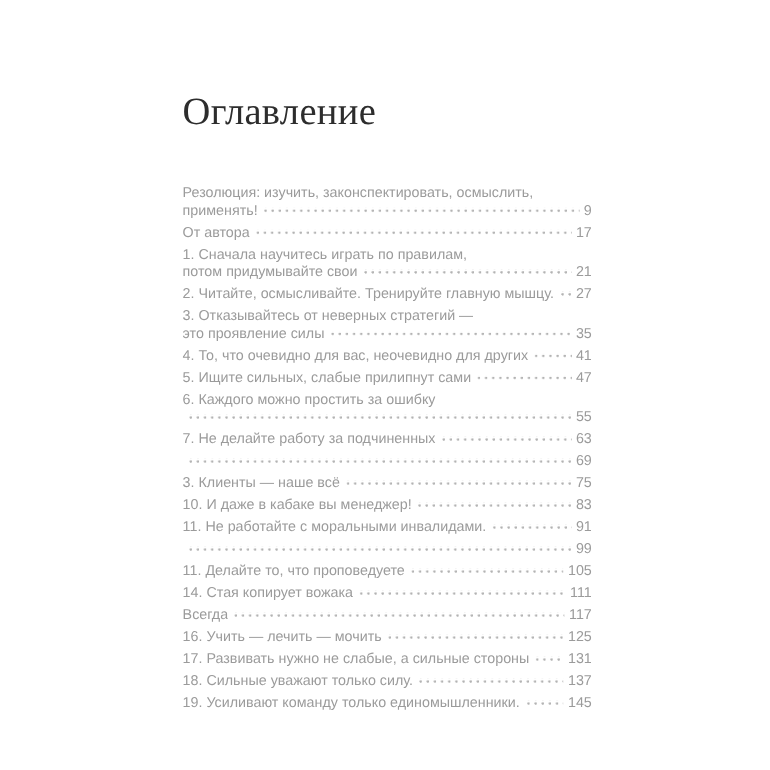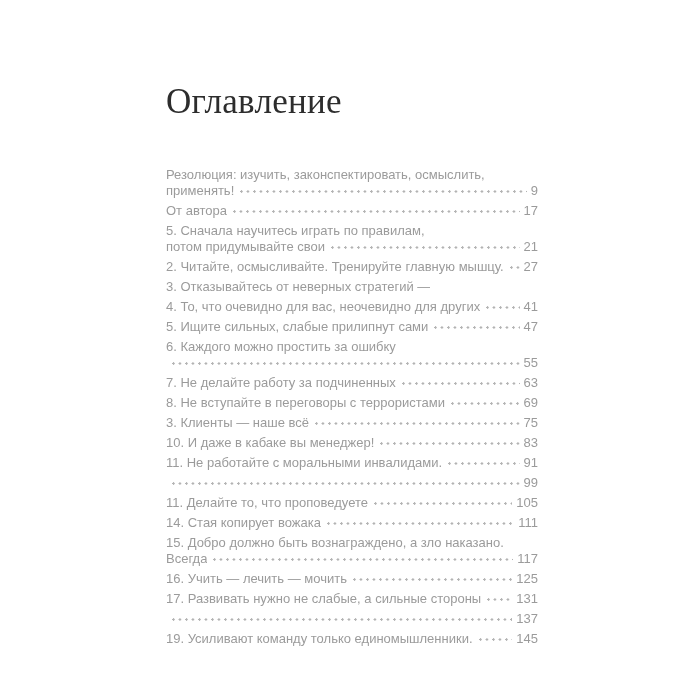--- a/index.html
+++ b/index.html
@@ -61,39 +61,44 @@
       </div>
       <div class="toc-entry">
         <div class="toc-line">
           <span class="toc-label">От автора</span>
           <span class="dot-leader"></span>
           <span class="page-number">17</span>
         </div>
       </div>
       <div class="toc-entry">
         <div class="toc-line">
-          <span class="toc-label">5. Сначала научитесь играть по правилам,</span>
+          <span class="toc-label">1. Сначала научитесь играть по правилам,</span>
         </div>
         <div class="toc-line">
           <span class="toc-label">потом придумывайте свои</span>
           <span class="dot-leader"></span>
           <span class="page-number">21</span>
         </div>
       </div>
       <div class="toc-entry">
         <div class="toc-line">
           <span class="toc-label">2. Читайте, осмысливайте. Тренируйте главную мышцу.</span>
           <span class="dot-leader"></span>
           <span class="page-number">27</span>
         </div>
       </div>
       <div class="toc-entry">
         <div class="toc-line">
           <span class="toc-label">3. Отказывайтесь от неверных стратегий —</span>
         </div>
+        <div class="toc-line">
+          <span class="toc-label">это проявление силы</span>
+          <span class="dot-leader"></span>
+          <span class="page-number">35</span>
+        </div>
       </div>
       <div class="toc-entry">
         <div class="toc-line">
           <span class="toc-label">4. То, что очевидно для вас, неочевидно для других</span>
           <span class="dot-leader"></span>
           <span class="page-number">41</span>
         </div>
       </div>
       <div class="toc-entry">
         <div class="toc-line">
@@ -113,21 +118,20 @@
       </div>
       <div class="toc-entry">
         <div class="toc-line">
           <span class="toc-label">7. Не делайте работу за подчиненных</span>
           <span class="dot-leader"></span>
           <span class="page-number">63</span>
         </div>
       </div>
       <div class="toc-entry">
         <div class="toc-line">
-          <span class="toc-label">8. Не вступайте в переговоры с террористами</span>
           <span class="dot-leader"></span>
           <span class="page-number">69</span>
         </div>
       </div>
       <div class="toc-entry">
         <div class="toc-line">
           <span class="toc-label">3. Клиенты — наше всё</span>
           <span class="dot-leader"></span>
           <span class="page-number">75</span>
         </div>
@@ -161,23 +165,20 @@
       </div>
       <div class="toc-entry">
         <div class="toc-line">
           <span class="toc-label">14. Стая копирует вожака</span>
           <span class="dot-leader"></span>
           <span class="page-number">111</span>
         </div>
       </div>
       <div class="toc-entry">
         <div class="toc-line">
-          <span class="toc-label">15. Добро должно быть вознаграждено, а зло наказано.</span>
-        </div>
-        <div class="toc-line">
           <span class="toc-label">Всегда</span>
           <span class="dot-leader"></span>
           <span class="page-number">117</span>
         </div>
       </div>
       <div class="toc-entry">
         <div class="toc-line">
           <span class="toc-label">16. Учить — лечить — мочить</span>
           <span class="dot-leader"></span>
           <span class="page-number">125</span>
@@ -185,20 +186,21 @@
       </div>
       <div class="toc-entry">
         <div class="toc-line">
           <span class="toc-label">17. Развивать нужно не слабые, а сильные стороны</span>
           <span class="dot-leader"></span>
           <span class="page-number">131</span>
         </div>
       </div>
       <div class="toc-entry">
         <div class="toc-line">
+          <span class="toc-label">18. Сильные уважают только силу.</span>
           <span class="dot-leader"></span>
           <span class="page-number">137</span>
         </div>
       </div>
       <div class="toc-entry">
         <div class="toc-line">
           <span class="toc-label">19. Усиливают команду только единомышленники.</span>
           <span class="dot-leader"></span>
           <span class="page-number">145</span>
         </div>

